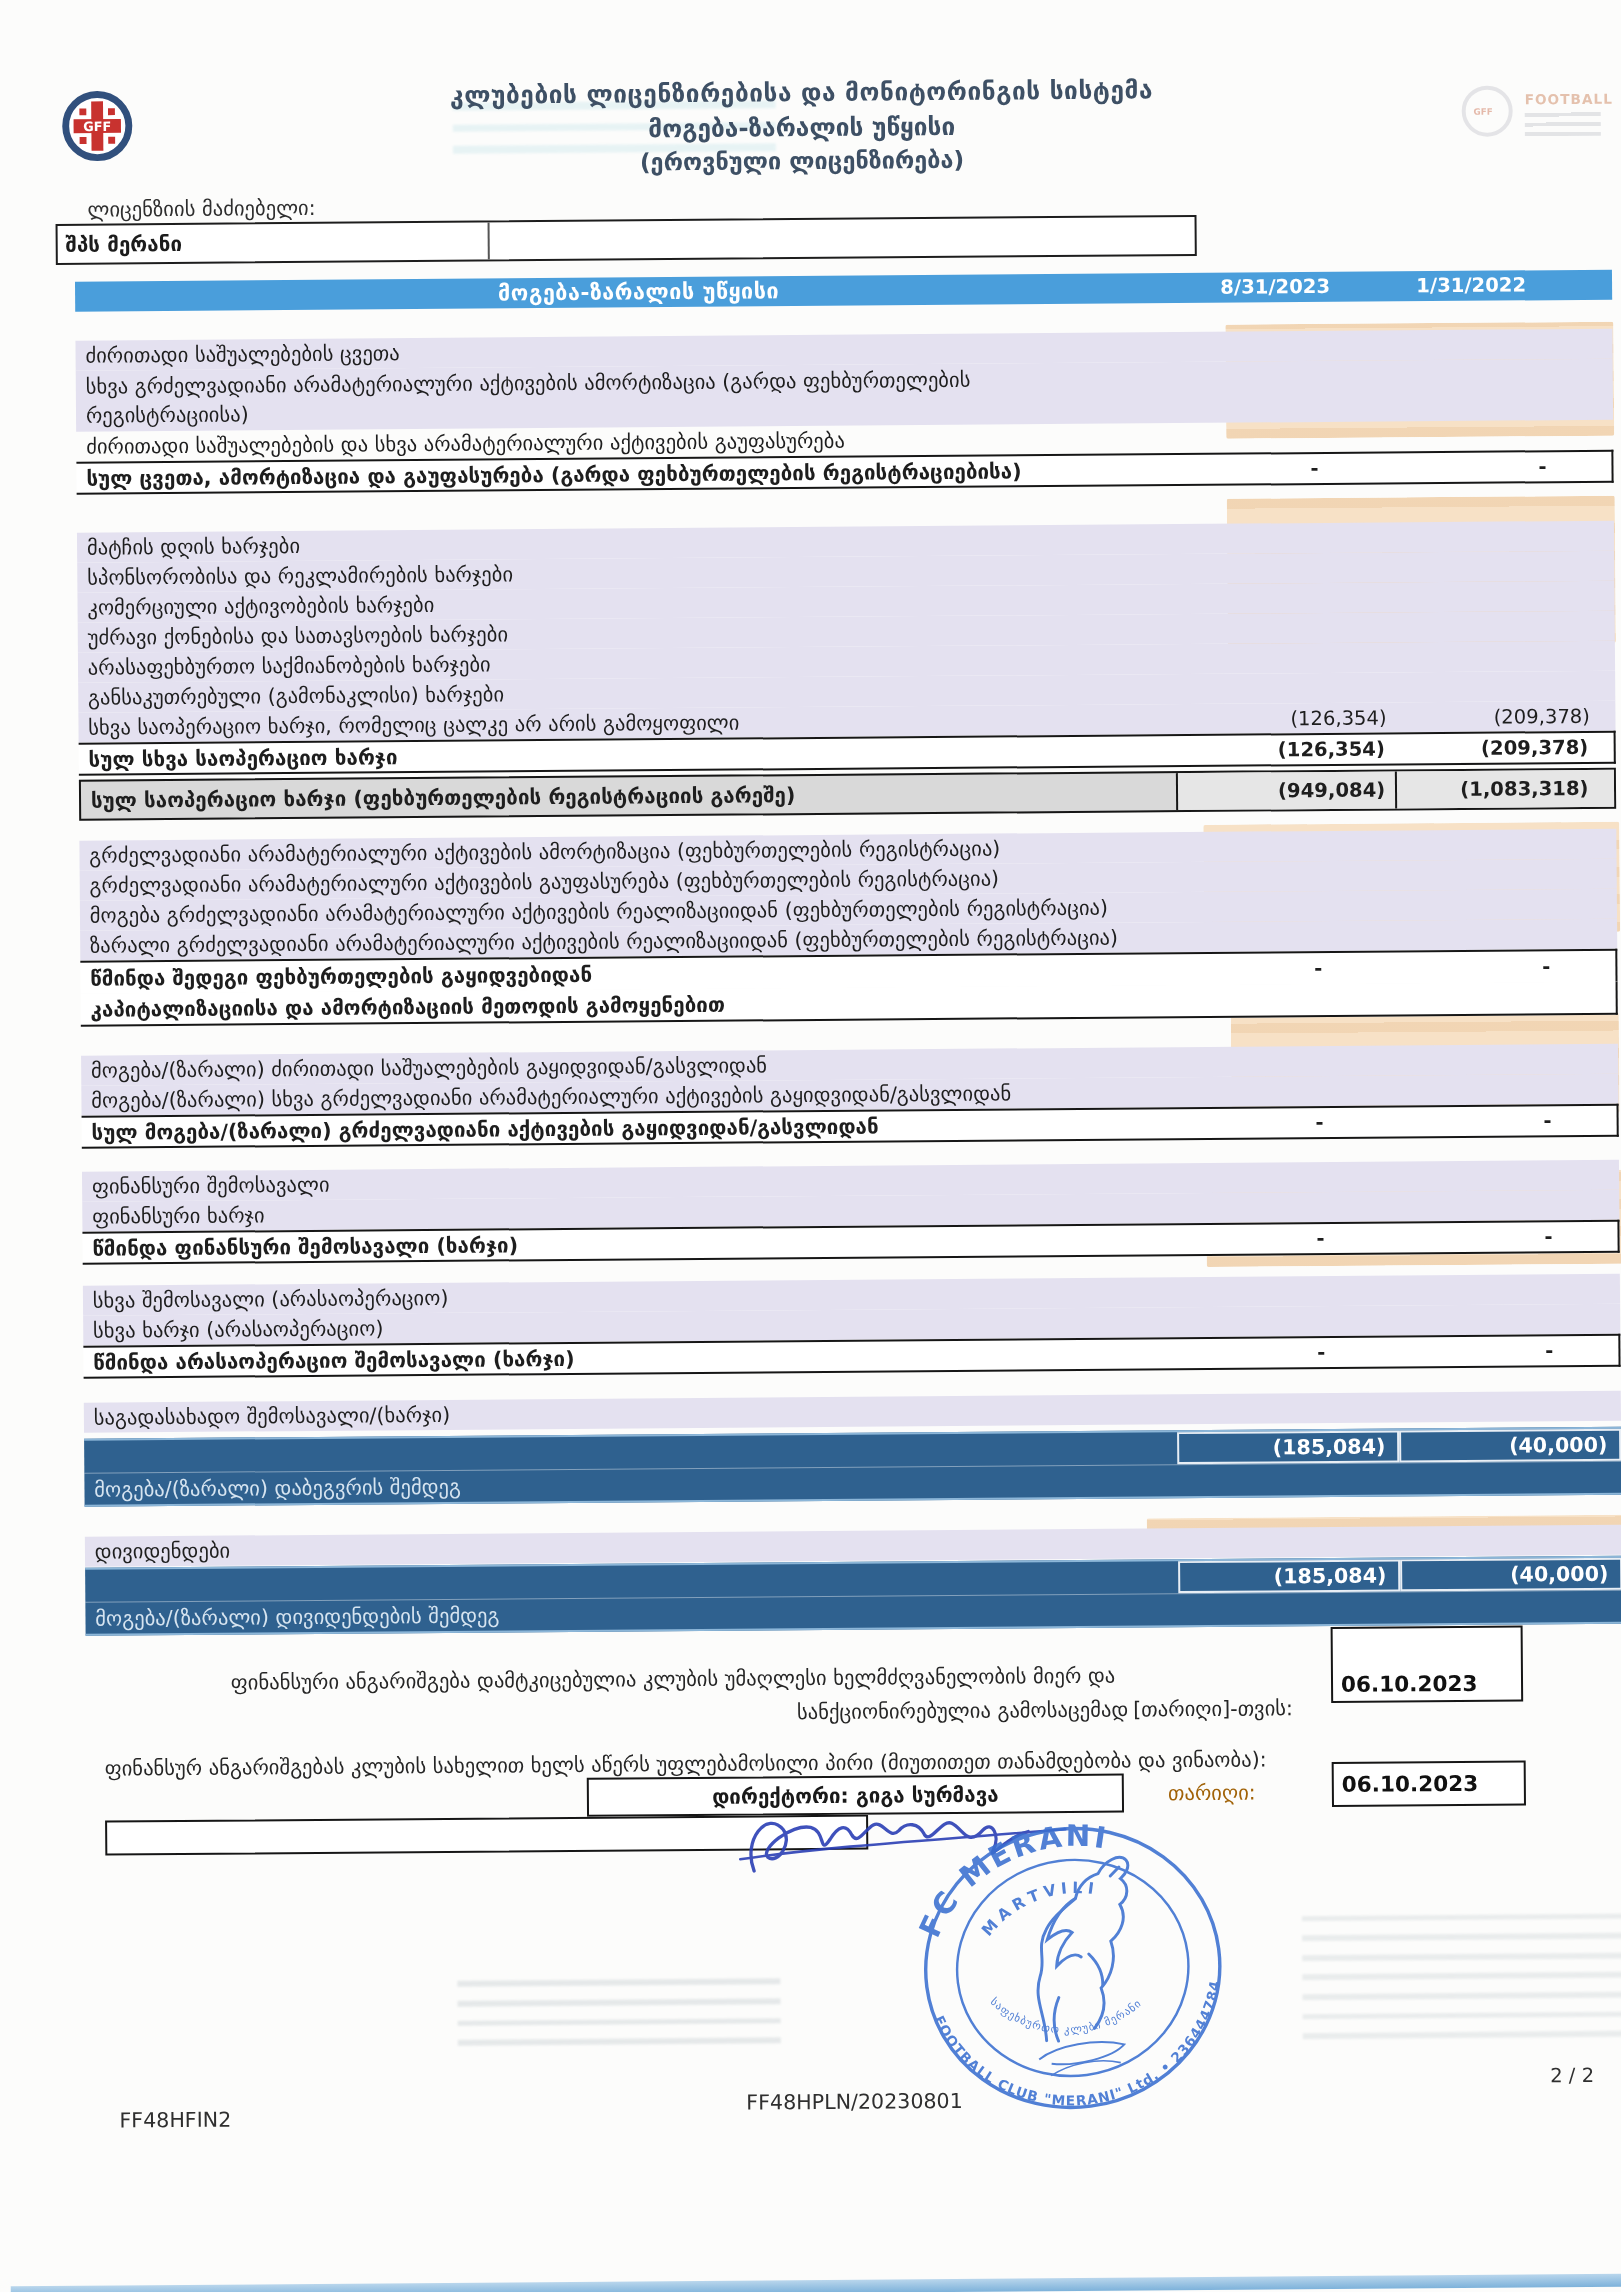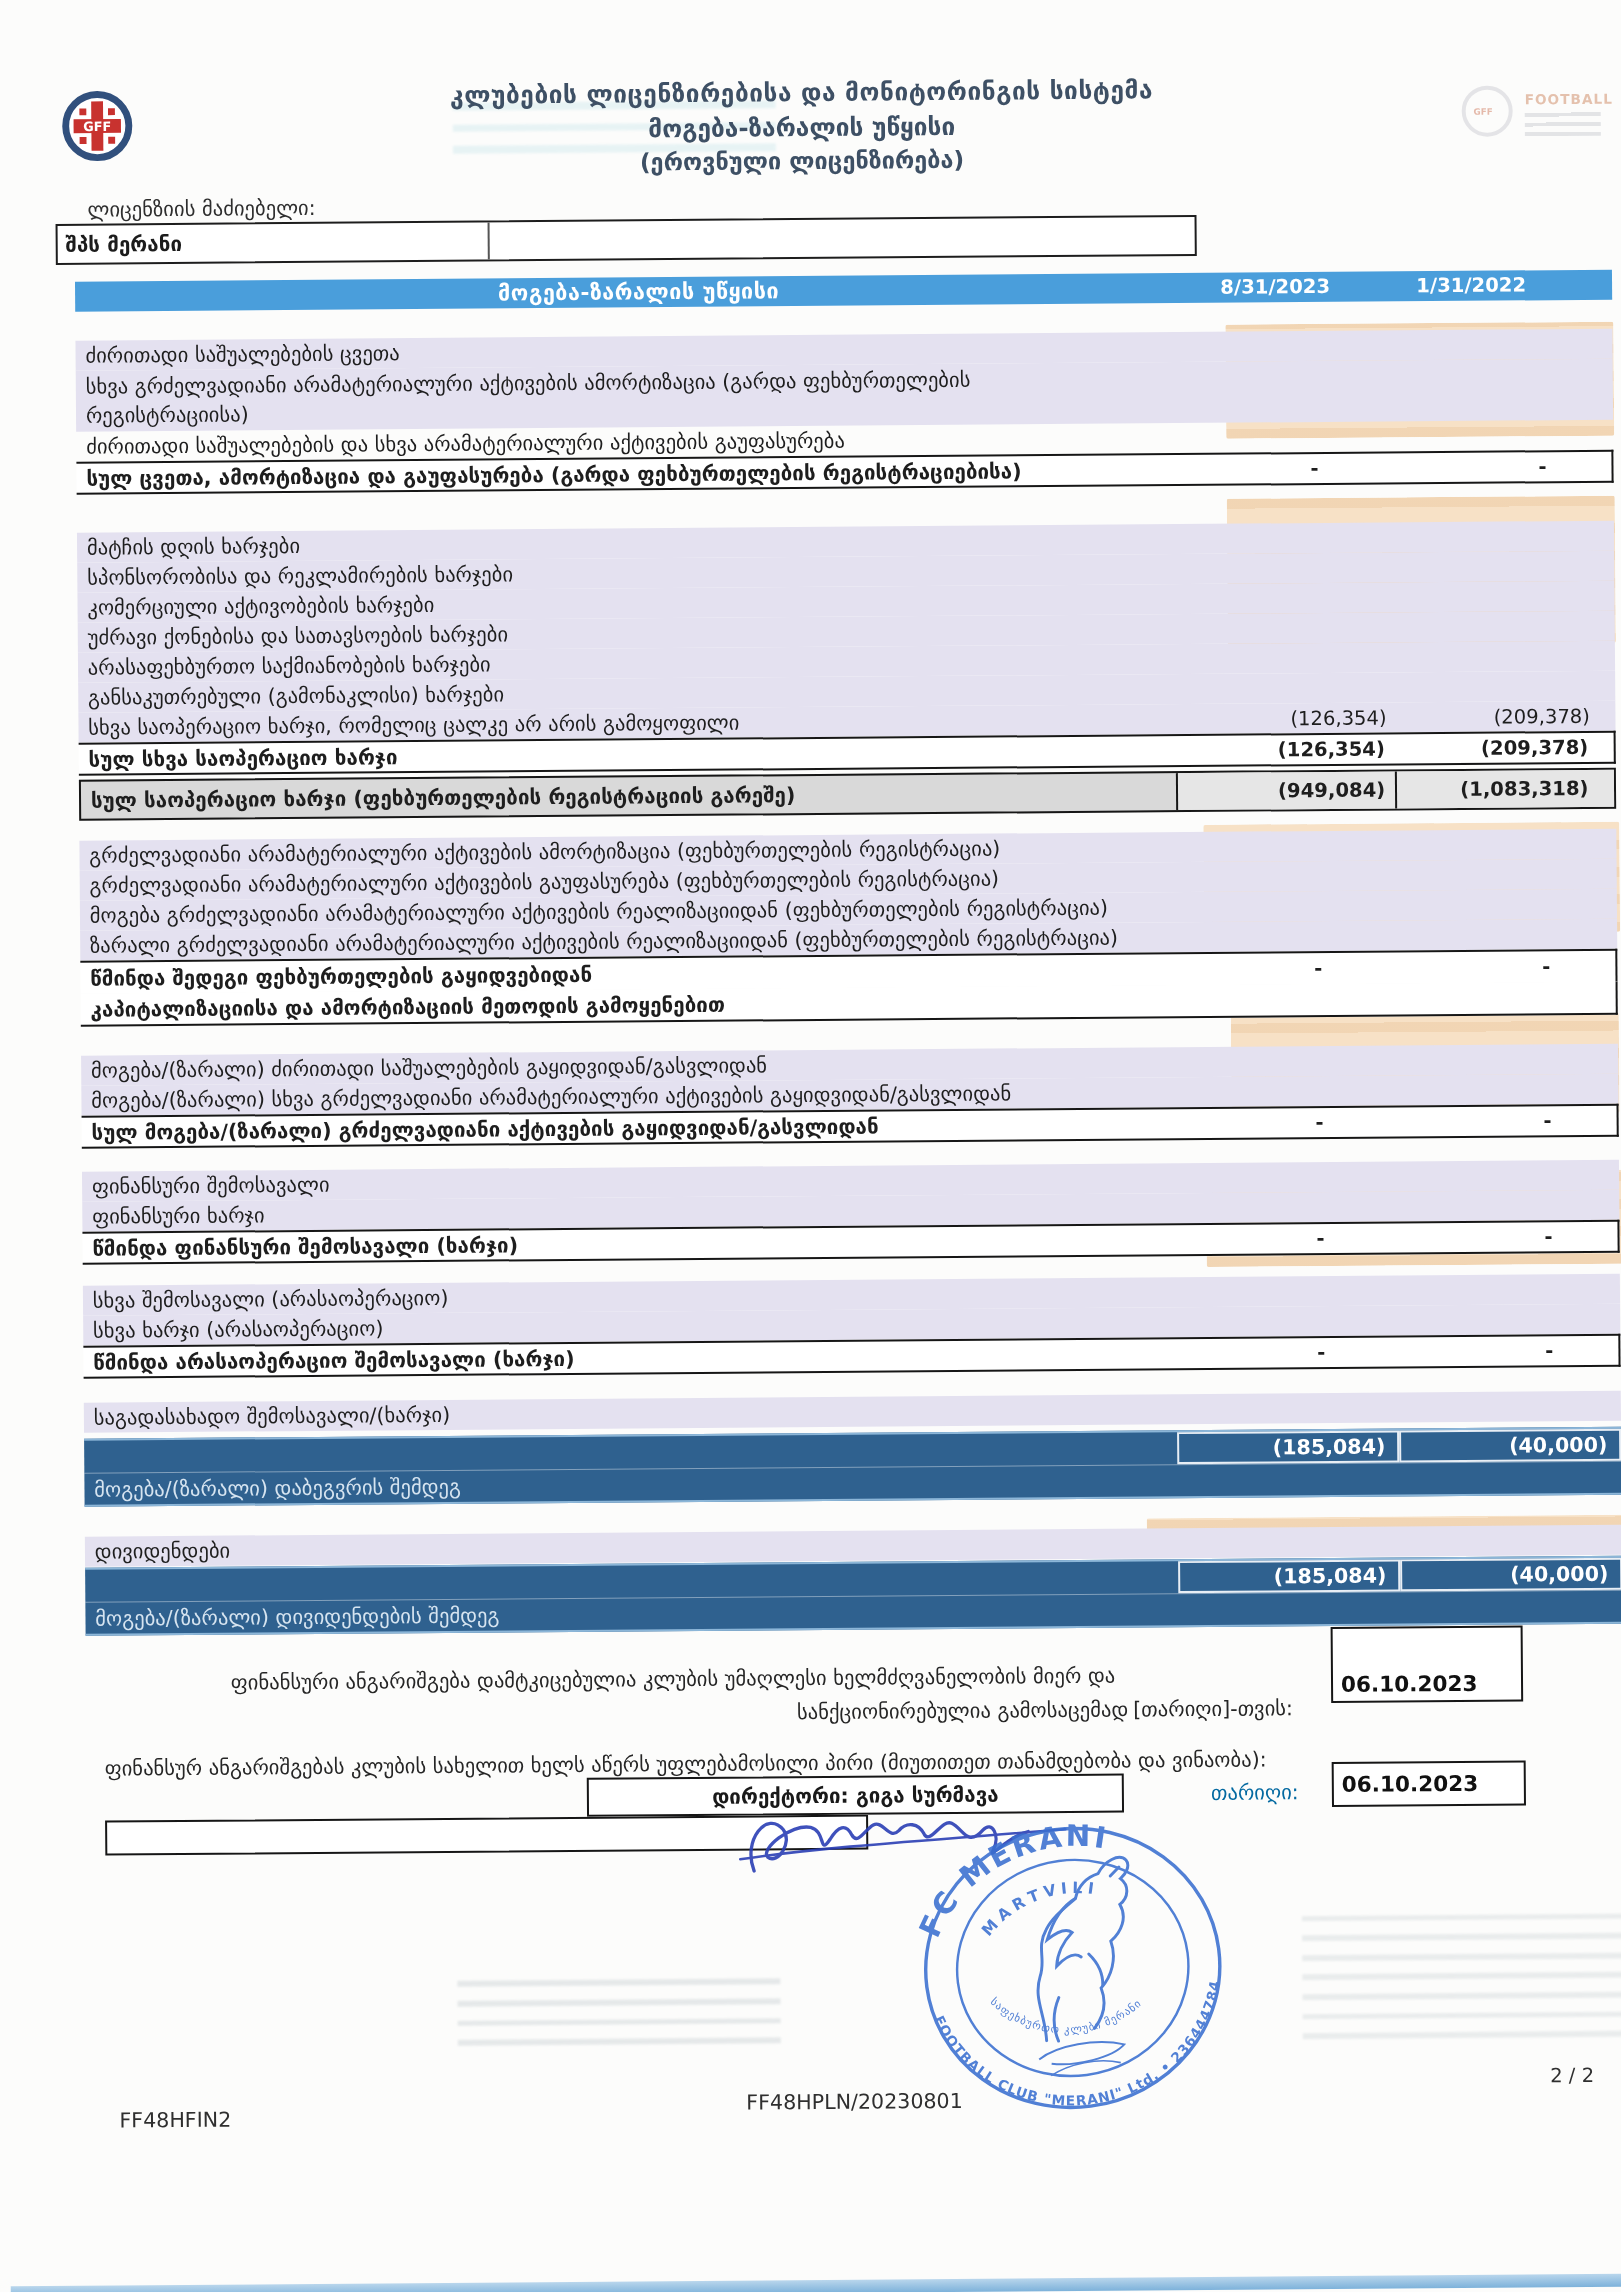--- a/index.html
+++ b/index.html
@@ -57,21 +57,21 @@
        border:2px solid #e8eef5;font-size:20.6px;font-weight:bold;}
   .dblabel{height:32px;line-height:32px;padding-left:9.8px;font-size:20.6px;color:#d6e4f0;border-top:1px solid rgba(255,255,255,.4);}
 
   
   .cert1a{position:absolute;left:211px;top:1666px;width:912px;text-align:center;font-size:20.6px;color:#262626;}
   .cert1b{position:absolute;left:392px;top:1700px;width:730px;text-align:right;font-size:20.6px;color:#262626;}
   .cert1-datelabel{position:absolute;left:1127px;top:1700px;font-size:20.6px;color:#262626;}
   .datebox1{position:absolute;left:1325px;top:1631px;width:192px;height:76px;border:2.9px solid #161616;background:#fff;display:flex;align-items:flex-end;justify-content:flex-start;padding:3.9px 7.8px;font-size:21.6px;font-weight:bold;color:#111;}
   .cert2{position:absolute;left:98px;top:1751px;width:1215px;font-size:20.6px;color:#262626;}
   .signer-box{position:absolute;left:580px;top:1776px;width:537px;height:39px;border:2.9px solid #161616;background:#fff;display:flex;align-items:center;justify-content:center;font-size:20.6px;font-weight:bold;color:#1a1a1a;}
-  .cert2-datelabel{position:absolute;left:1204px;top:1784px;font-size:20.6px;color:#0369a1;}
+  .cert2-datelabel{position:absolute;left:1161px;top:1784px;font-size:20.6px;color:#a16207;}
   .datebox2{position:absolute;left:1325px;top:1766px;width:194px;height:45px;border:2.9px solid #161616;background:#fff;display:flex;align-items:center;padding:0 7.8px;font-size:21.6px;font-weight:bold;color:#111;}
   .blank-box{position:absolute;left:98px;top:1815px;width:763px;height:35px;border:2.9px solid #161616;background:#fff;}
 
   .signature{position:absolute;left:727px;top:1796px;width:343px;height:98px;opacity:.9;}
   .stamp{position:absolute;left:882px;top:1811px;width:365px;height:318px;opacity:.88;transform:rotate(-7deg);}
 
   .code-left{position:absolute;left:110px;top:2103px;font-size:20.6px;color:#2f2f2f;}
   .code-center{position:absolute;left:737px;top:2090px;font-size:20.6px;color:#2f2f2f;}
   .page-num{position:absolute;left:1541px;top:2070px;font-size:19.6px;color:#2f2f2f;text-align:right;}
 

